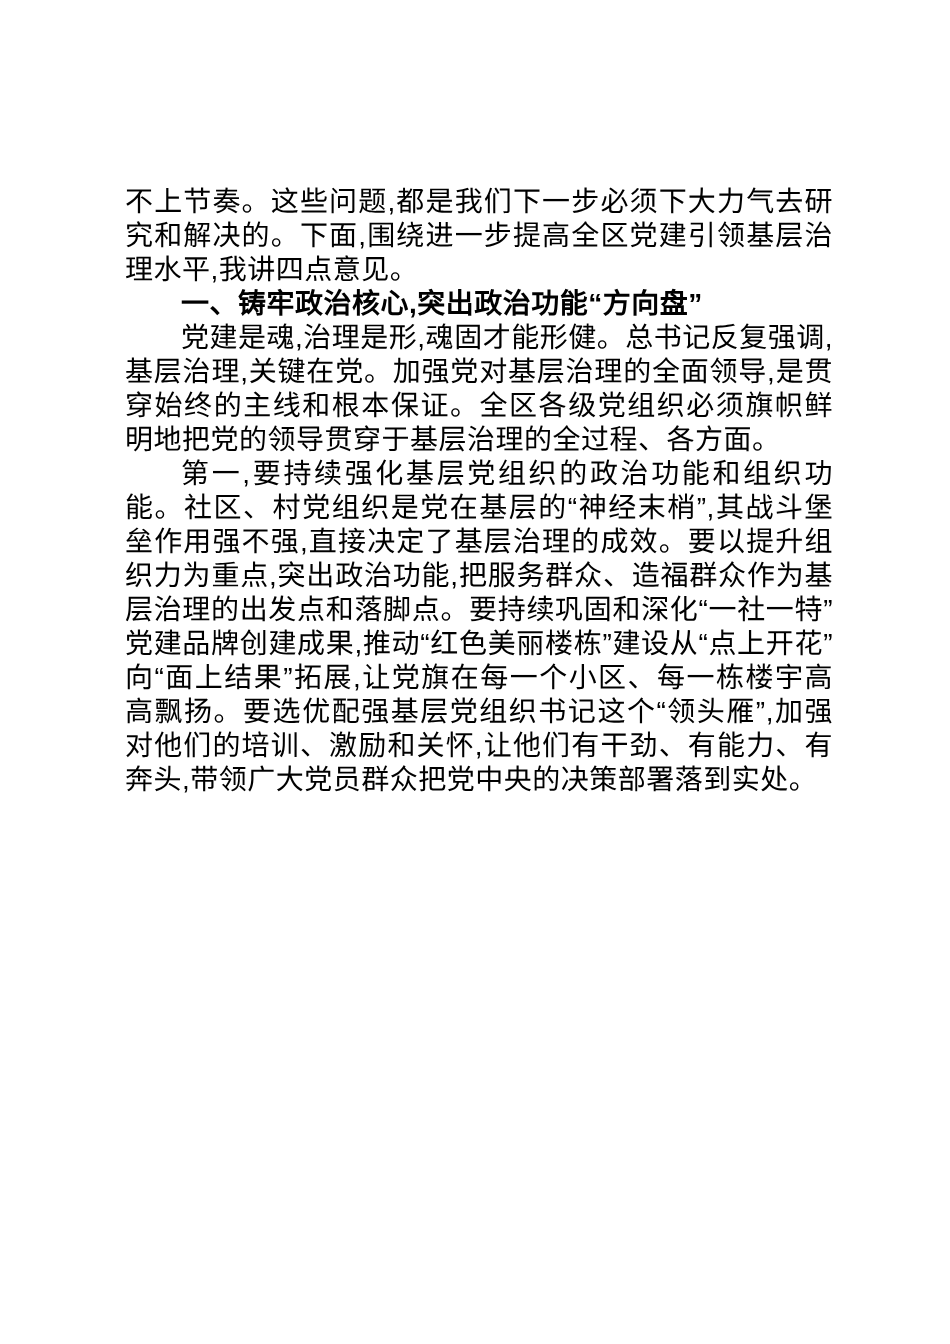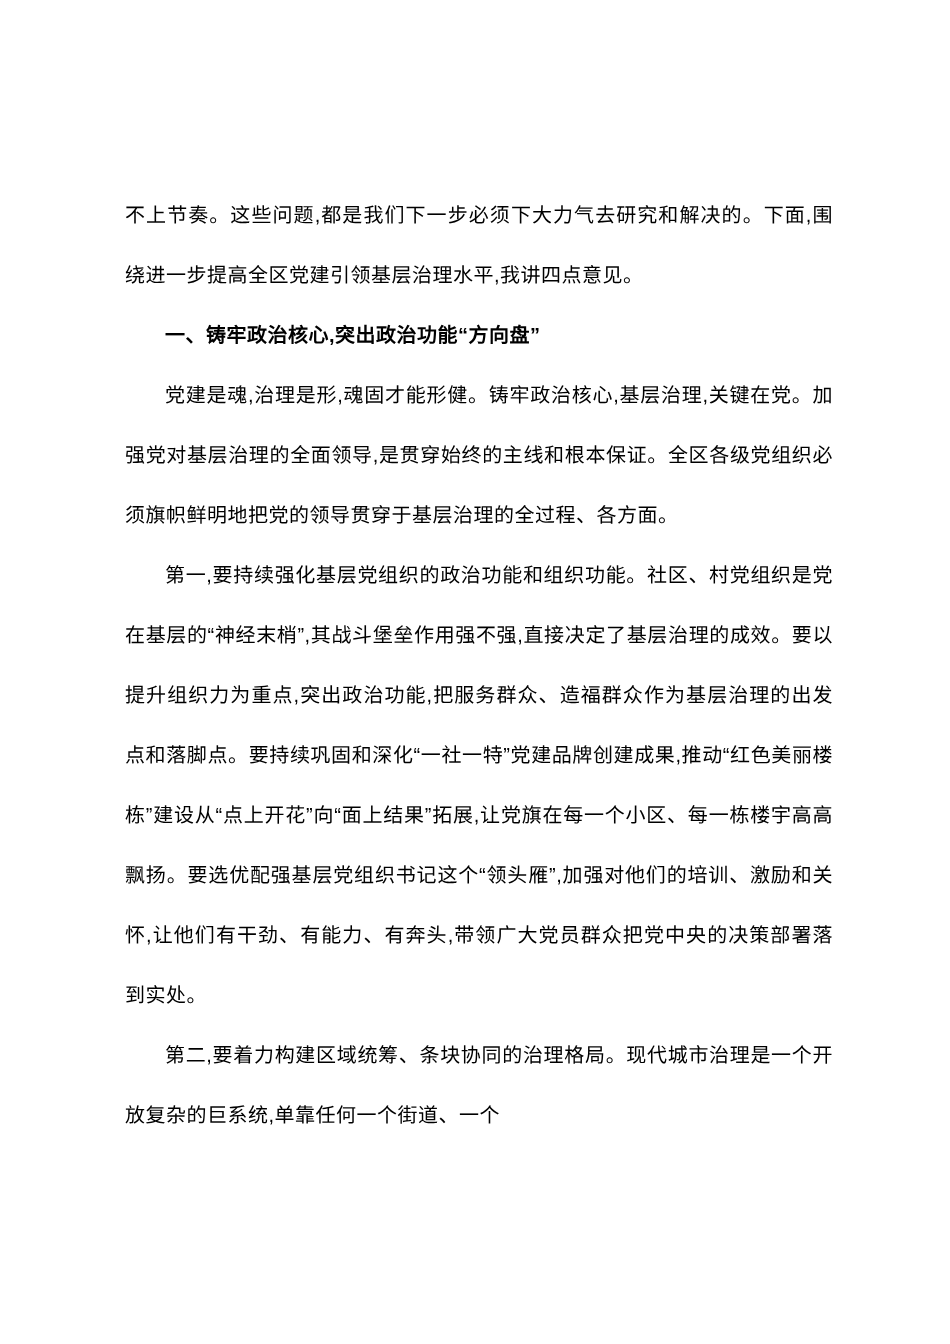--- a/index.html
+++ b/index.html
@@ -16,35 +16,34 @@
   .doc-page {
     position: absolute;
     left: 125px;
     top: 185px;
     width: 708px;
   }
   .para {
     margin: 0;
     padding: 0;
     font-family: "Liberation Sans", "DejaVu Sans", sans-serif;
-    font-size: 20px;
-    line-height: 60px;
+    font-size: 28px;
+    line-height: 34px;
     color: #000000;
     text-align: justify;
     letter-spacing: 0.5px;
   }
   .indent {
     text-indent: 2em;
   }
   .heading {
     font-weight: bold;
   }
 </style>
 </head>
 <body>
 
 <div class="doc-page">
   <p class="para">不上节奏。这些问题,都是我们下一步必须下大力气去研究和解决的。下面,围绕进一步提高全区党建引领基层治理水平,我讲四点意见。</p>
   <p class="para indent heading">一、铸牢政治核心,突出政治功能“方向盘”</p>
-  <p class="para indent">党建是魂,治理是形,魂固才能形健。铸牢政治核心,基层治理,关键在党。加强党对基层治理的全面领导,是贯穿始终的主线和根本保证。全区各级党组织必须旗帜鲜明地把党的领导贯穿于基层治理的全过程、各方面。</p>
+  <p class="para indent">党建是魂,治理是形,魂固才能形健。总书记反复强调,基层治理,关键在党。加强党对基层治理的全面领导,是贯穿始终的主线和根本保证。全区各级党组织必须旗帜鲜明地把党的领导贯穿于基层治理的全过程、各方面。</p>
   <p class="para indent">第一,要持续强化基层党组织的政治功能和组织功能。社区、村党组织是党在基层的“神经末梢”,其战斗堡垒作用强不强,直接决定了基层治理的成效。要以提升组织力为重点,突出政治功能,把服务群众、造福群众作为基层治理的出发点和落脚点。要持续巩固和深化“一社一特”党建品牌创建成果,推动“红色美丽楼栋”建设从“点上开花”向“面上结果”拓展,让党旗在每一个小区、每一栋楼宇高高飘扬。要选优配强基层党组织书记这个“领头雁”,加强对他们的培训、激励和关怀,让他们有干劲、有能力、有奔头,带领广大党员群众把党中央的决策部署落到实处。</p>
-  <p class="para indent">第二,要着力构建区域统筹、条块协同的治理格局。现代城市治理是一个开放复杂的巨系统,单靠任何一个街道、一个</p>
 </div>
 
 </body></html>

